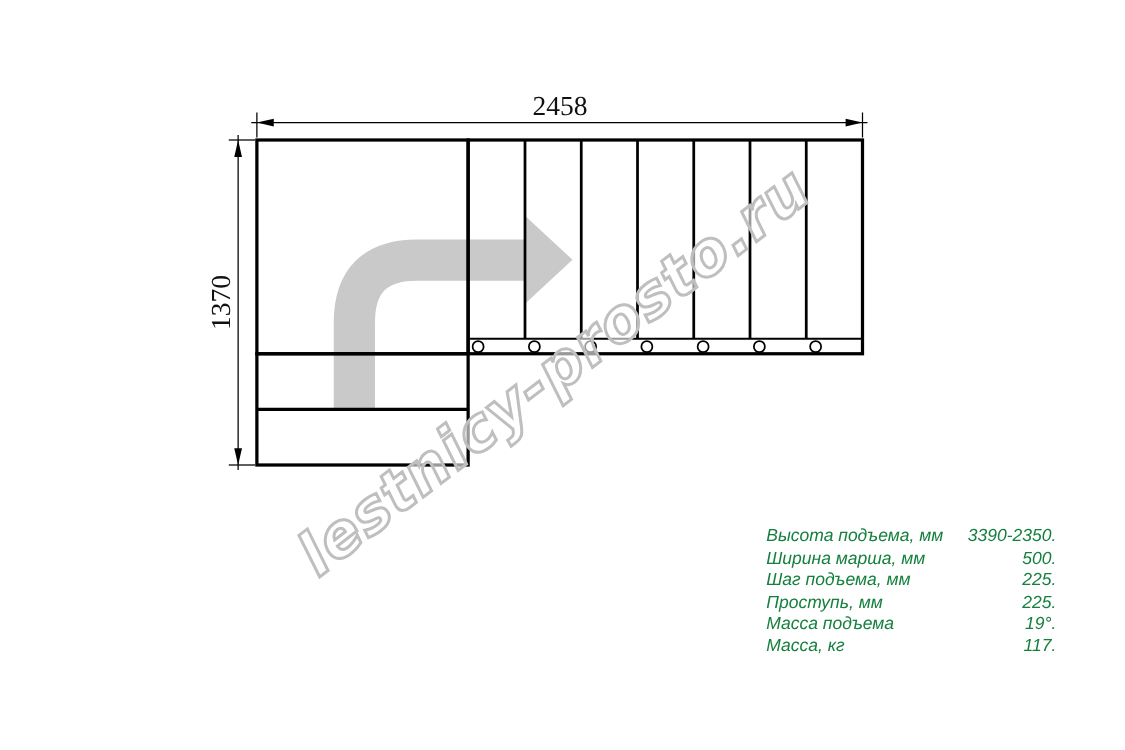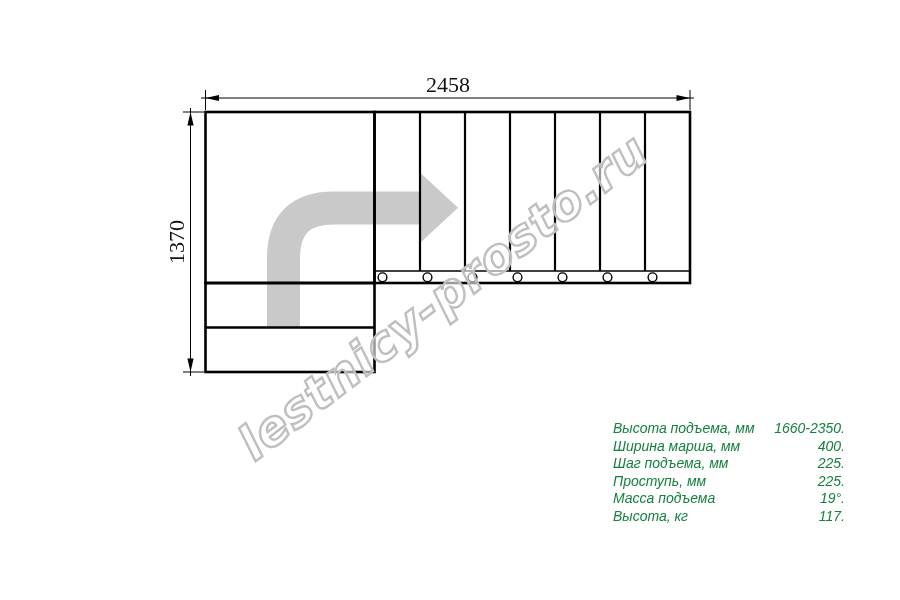--- a/index.html
+++ b/index.html
@@ -103,37 +103,37 @@
       <polygon points="190.5,372 187.4,358.5 193.6,358.5" fill="#000000" stroke="none"></polygon>
       <text x="0" y="0" text-anchor="middle" stroke="none" class="dim-label" transform="translate(184,242) rotate(-90)">1370</text>
     </g>
 
     <text class="watermark-text" transform="translate(453,310) rotate(-37.5)" text-anchor="middle" fill="#ffffff" fill-opacity="0.6" stroke-width="2.4" stroke="#bfbfbf">lestnicy-prosto.ru</text>
   </svg>
 
   <div class="specs">
     <div class="spec-row">
       <span class="spec-label">Высота подъема, мм</span>
-      <span class="spec-value">1660-2350.</span>
+      <span class="spec-value">3390-2350.</span>
     </div>
     <div class="spec-row">
       <span class="spec-label">Ширина марша, мм</span>
-      <span class="spec-value">400.</span>
+      <span class="spec-value">500.</span>
     </div>
     <div class="spec-row">
       <span class="spec-label">Шаг подъема, мм</span>
       <span class="spec-value">225.</span>
     </div>
     <div class="spec-row">
       <span class="spec-label">Проступь, мм</span>
       <span class="spec-value">225.</span>
     </div>
     <div class="spec-row">
       <span class="spec-label">Масса подъема</span>
       <span class="spec-value">19°.</span>
     </div>
     <div class="spec-row">
-      <span class="spec-label">Высота, кг</span>
+      <span class="spec-label">Масса, кг</span>
       <span class="spec-value">117.</span>
     </div>
   </div>
 
 </div>
 
 </body></html>

